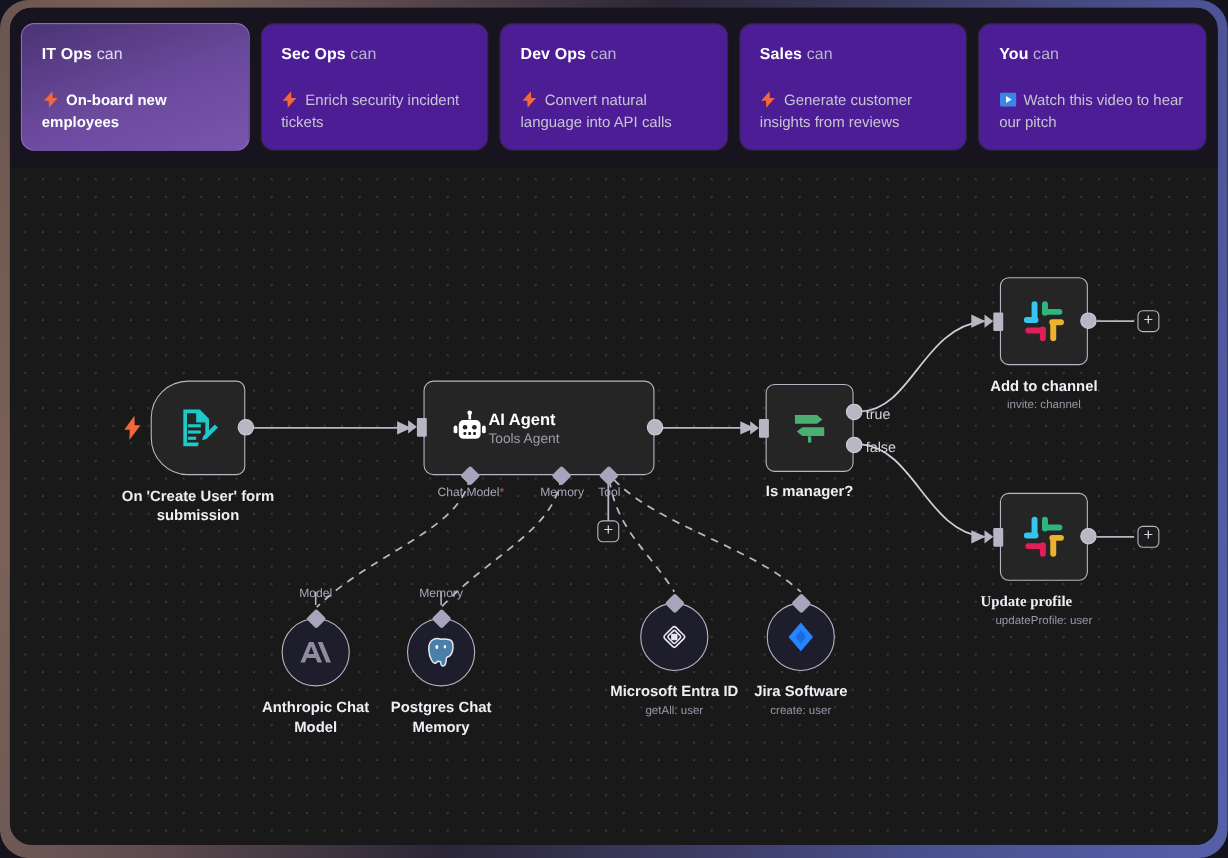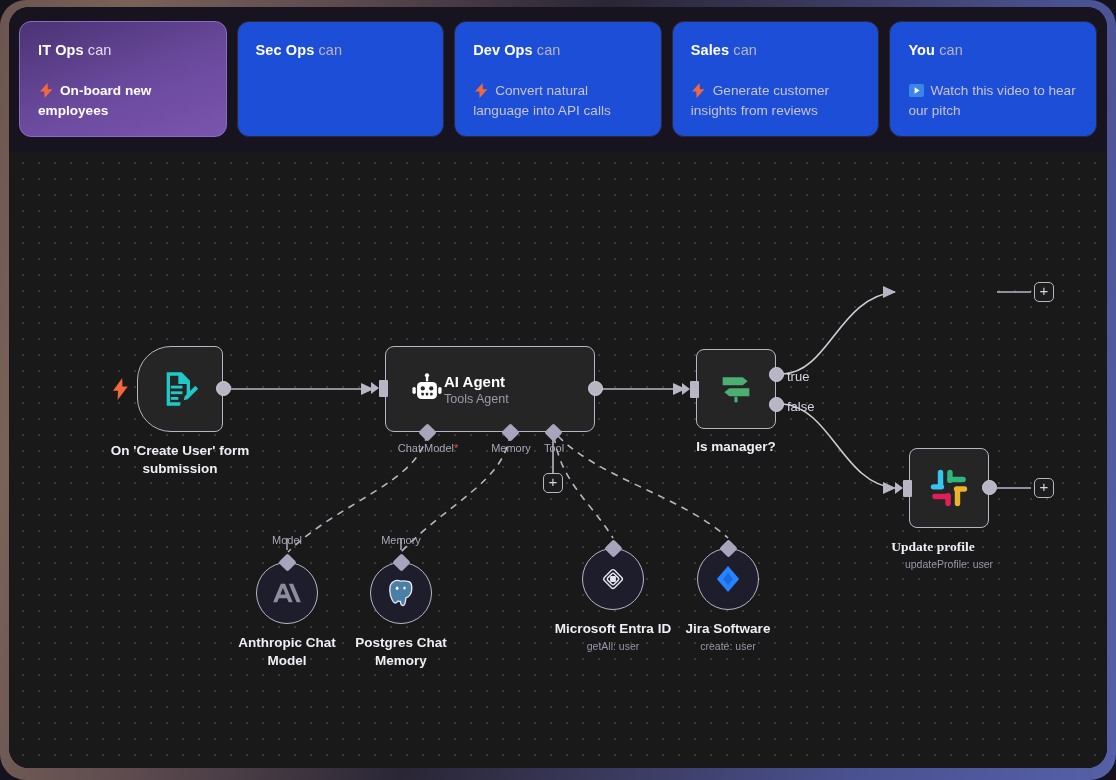--- a/index.html
+++ b/index.html
@@ -33,21 +33,21 @@
     background: #17141f;
     display: flex; align-items: flex-start;
     gap: 10px;
     padding: 14px 10px 0 10px;
     z-index: 5;
   }
   .sugg-card {
     flex: 1 1 0;
     height: 116px;
     border-radius: 12px;
-    background: #1d4ed8;
+    background: #4c1d95;
     border: 1px solid #2b2838;
     padding: 20px 18px 0 18px;
     position: relative;
     cursor: pointer;
   }
   .sugg-card.active {
     background: linear-gradient(160deg, #4b3374 0%, #6b4a9e 55%, #7a55ad 100%);
     border: 1px solid #8a6bc4;
   }
   .card-head {
@@ -175,20 +175,27 @@
                 <path d="M7.6 0 0 8.6h4.3L4.6 15 12.4 6.2H7.9z" fill="#f2673c"></path>
               </svg>
         </span><span>On-board new employees</span>
       </div>
     </div>
 
     <div class="sugg-card">
       <div class="card-head">
         <b>Sec Ops</b>
         <span>can</span>
+      </div>
+      <div class="card-body">
+        <span class="card-ico">
+          <svg class="ic" width="13" height="15" viewBox="0 0 13 15">
+                <path d="M7.6 0 0 8.6h4.3L4.6 15 12.4 6.2H7.9z" fill="#f2673c"></path>
+              </svg>
+        </span><span>Enrich security incident tickets</span>
       </div>
     </div>
 
     <div class="sugg-card">
       <div class="card-head">
         <b>Dev Ops</b>
         <span>can</span>
       </div>
       <div class="card-body">
         <span class="card-ico">
@@ -327,39 +334,59 @@
         </span>
       </div>
       <div class="inarrow" style="left:-6px; top:32px;"></div>
       <div class="dot" style="left:73px; top:18px;"></div>
       <div class="dot" style="left:73px; top:48px;"></div>
       <div class="outlabel" style="left:91px; top:20px;">true</div>
       <div class="outlabel" style="left:91px; top:50px;text-align:center;">false</div>
       <div class="nlabel" style="left:40px; top:89px;">Is manager?</div>
     </div>
 
-    <div class="plusbtn" style="left:1025px; top:130px;">+</div>
-
-    <div class="node" style="left:900px; top:296px;">
+    <div class="node" style="left:900px; top:100px;">
       <div class="nbox square">
         <span>
           <svg class="ic" width="42" height="42" viewBox="0 0 24 24">
             <rect x="1.6" y="9.8" width="7.6" height="3.1" rx="1.55" fill="#36c5f0"></rect>
             <rect x="5.6" y="1.6" width="3.1" height="10.6" rx="1.55" fill="#36c5f0"></rect>
             <rect x="11" y="1.6" width="3.1" height="7.6" rx="1.55" fill="#2eb67d"></rect>
             <rect x="11" y="5.6" width="10.6" height="3.1" rx="1.55" fill="#2eb67d"></rect>
             <rect x="14.8" y="11" width="7.6" height="3.1" rx="1.55" fill="#ecb22e"></rect>
             <rect x="15.3" y="11.8" width="3.1" height="10.6" rx="1.55" fill="#ecb22e"></rect>
             <rect x="9.9" y="14.8" width="3.1" height="7.6" rx="1.55" fill="#e01e5a"></rect>
             <rect x="2.4" y="15.3" width="10.6" height="3.1" rx="1.55" fill="#e01e5a"></rect>
           </svg>
         </span>
       </div>
       <div class="inarrow" style="left:-6px; top:32px;"></div>
       <div class="dot" style="left:73px; top:32px;"></div>
+      <div class="nlabel" style="left:40px; top:90px;">Add to channel</div>
+      <div class="nsub" style="left:40px; top:110px;">invite: channel</div>
+    </div>
+    <div class="plusbtn" style="left:1025px; top:130px;">+</div>
+
+    <div class="node" style="left:900px; top:296px;">
+      <div class="nbox square">
+        <span>
+          <svg class="ic" width="42" height="42" viewBox="0 0 24 24">
+            <rect x="1.6" y="9.8" width="7.6" height="3.1" rx="1.55" fill="#36c5f0"></rect>
+            <rect x="5.6" y="1.6" width="3.1" height="10.6" rx="1.55" fill="#36c5f0"></rect>
+            <rect x="11" y="1.6" width="3.1" height="7.6" rx="1.55" fill="#2eb67d"></rect>
+            <rect x="11" y="5.6" width="10.6" height="3.1" rx="1.55" fill="#2eb67d"></rect>
+            <rect x="14.8" y="11" width="7.6" height="3.1" rx="1.55" fill="#ecb22e"></rect>
+            <rect x="15.3" y="11.8" width="3.1" height="10.6" rx="1.55" fill="#ecb22e"></rect>
+            <rect x="9.9" y="14.8" width="3.1" height="7.6" rx="1.55" fill="#e01e5a"></rect>
+            <rect x="2.4" y="15.3" width="10.6" height="3.1" rx="1.55" fill="#e01e5a"></rect>
+          </svg>
+        </span>
+      </div>
+      <div class="inarrow" style="left:-6px; top:32px;"></div>
+      <div class="dot" style="left:73px; top:32px;"></div>
       <div class="nlabel" style="left:24px; top:90px;font-family:Liberation Serif, serif;">Update profile</div>
       <div class="nsub" style="left:40px; top:110px;">updateProfile: user</div>
     </div>
     <div class="plusbtn" style="left:1025px; top:326px;">+</div>
 
     <div class="node" style="left:247px; top:410px;">
       <div class="circ">
         <span>
           <svg class="ic" width="32" height="32" viewBox="0 0 24 24">
             <path d="M7.4 5 1.6 19h3.1l1.2-3.1h6.1L13.2 19h3.1L10.5 5zM7 13.1 8.95 8.1l1.95 5z" fill="#8f8ca0"></path>

